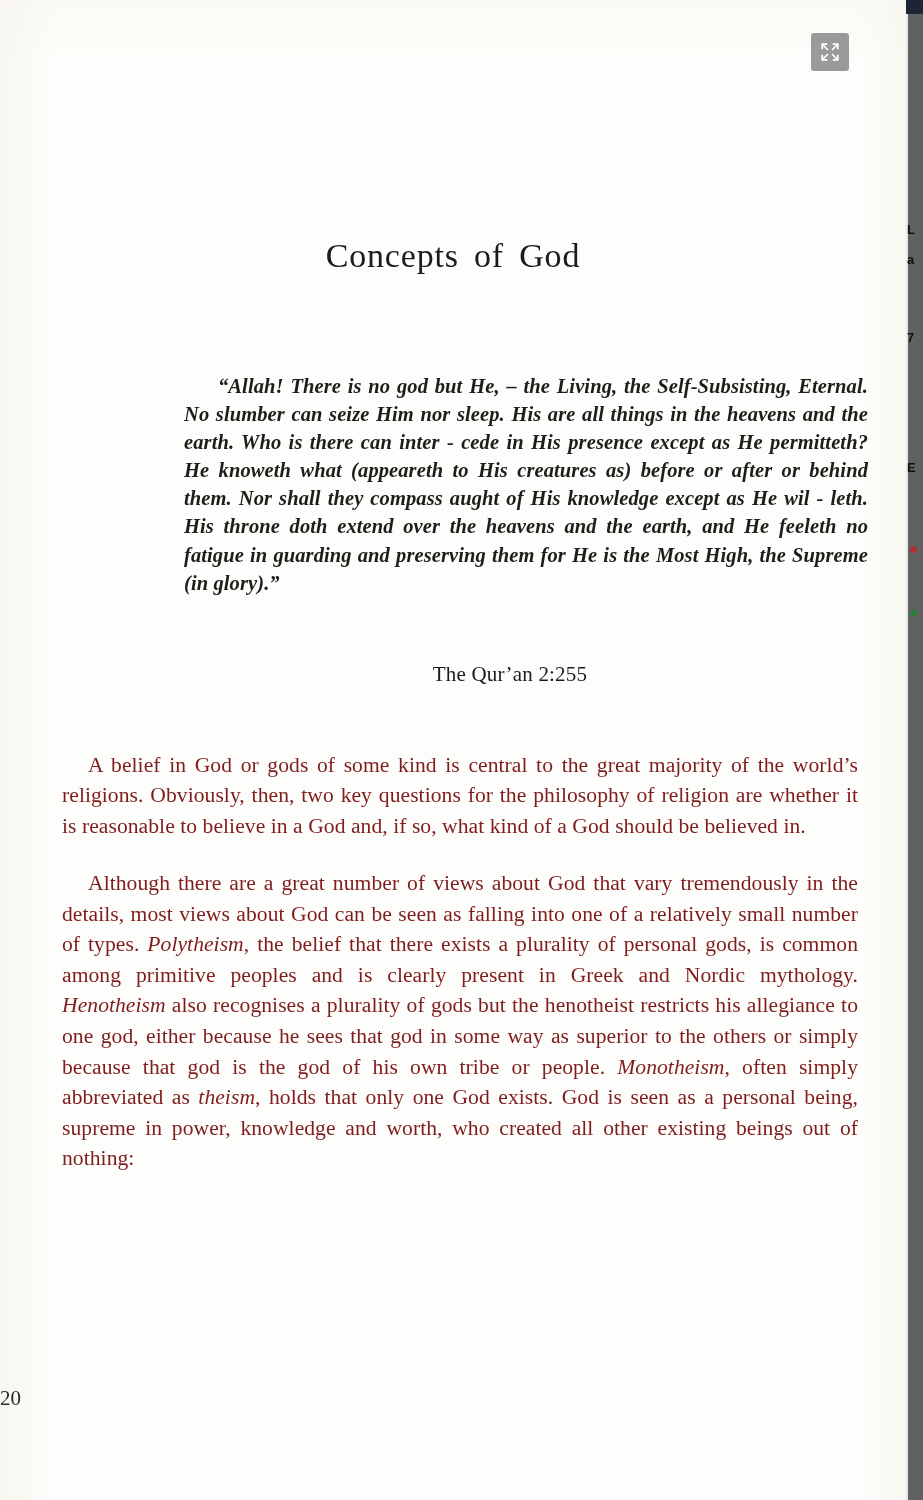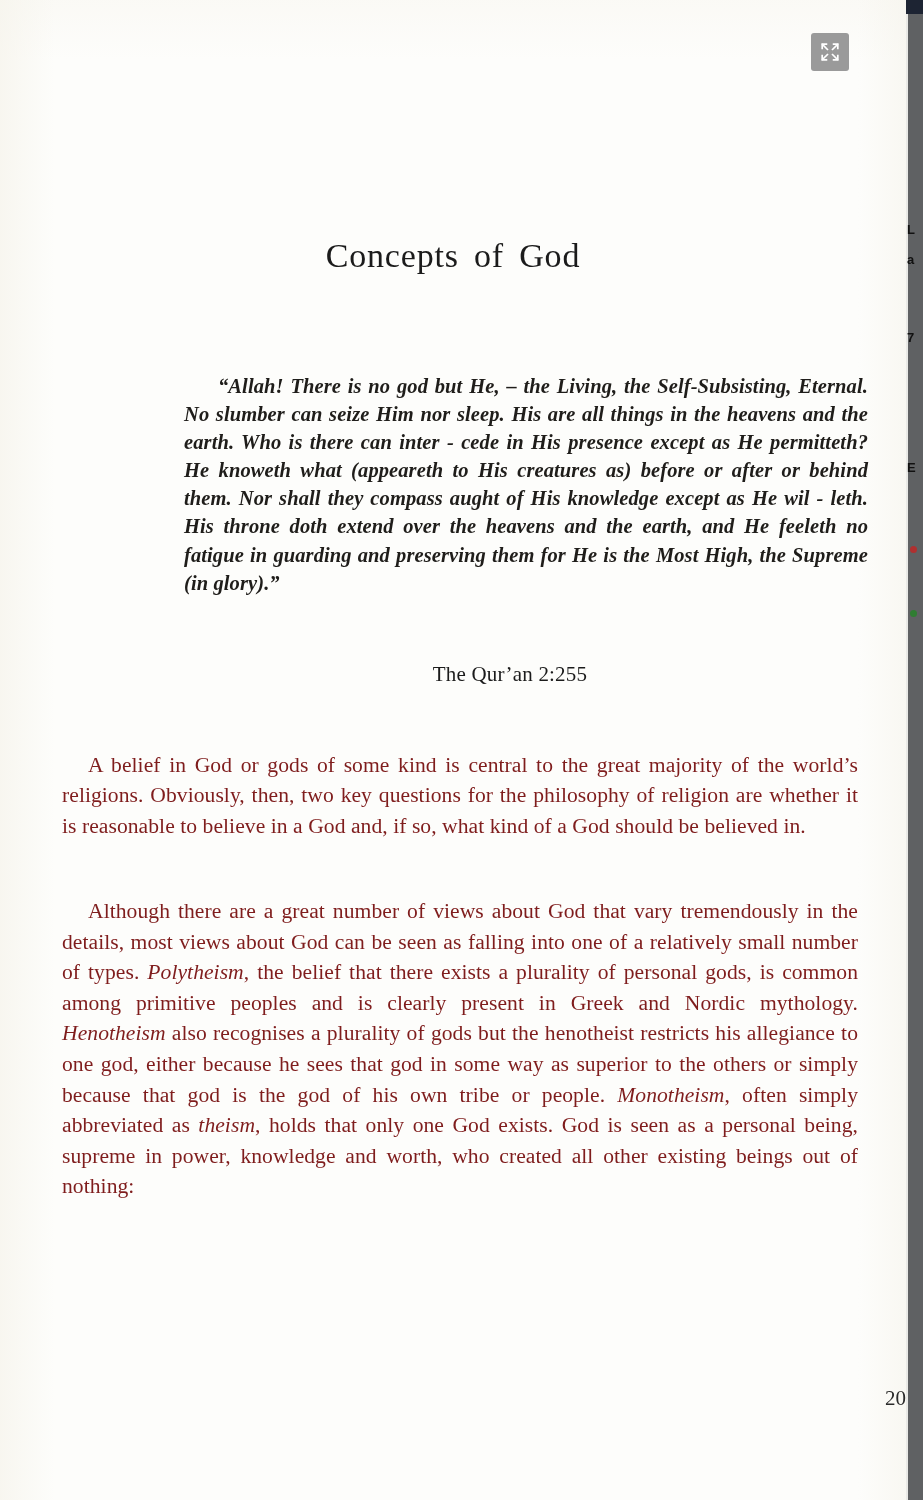--- a/index.html
+++ b/index.html
@@ -145,30 +145,30 @@
     position: absolute;
     left: 62px;
     width: 796px;
     font-size: 21.6px;
     line-height: 30.6px;
     text-align: justify;
     color: #7f1d1d;
     letter-spacing: 0.05px;
   }
   #paragraph-1 { top: 728px; }
-  #paragraph-2 { top: 884px; margin-top: 12px; }
+  #paragraph-2 { top: 856px; margin-top: 12px; }
   .body-paragraph .p-indent { display: inline-block; width: 26px; }
   .body-paragraph i { font-style: italic; }
 
   #page-number {
     position: absolute;
     left: 0;
     top: 1386px;
     width: 906px;
-    text-align: right;
+    text-align: left;
     font-size: 21px;
     color: #2a2a2a;
   }
 </style>
 </head>
 <body>
 
 <div id="page-surface">
 
   <div id="paper-tint"></div>

